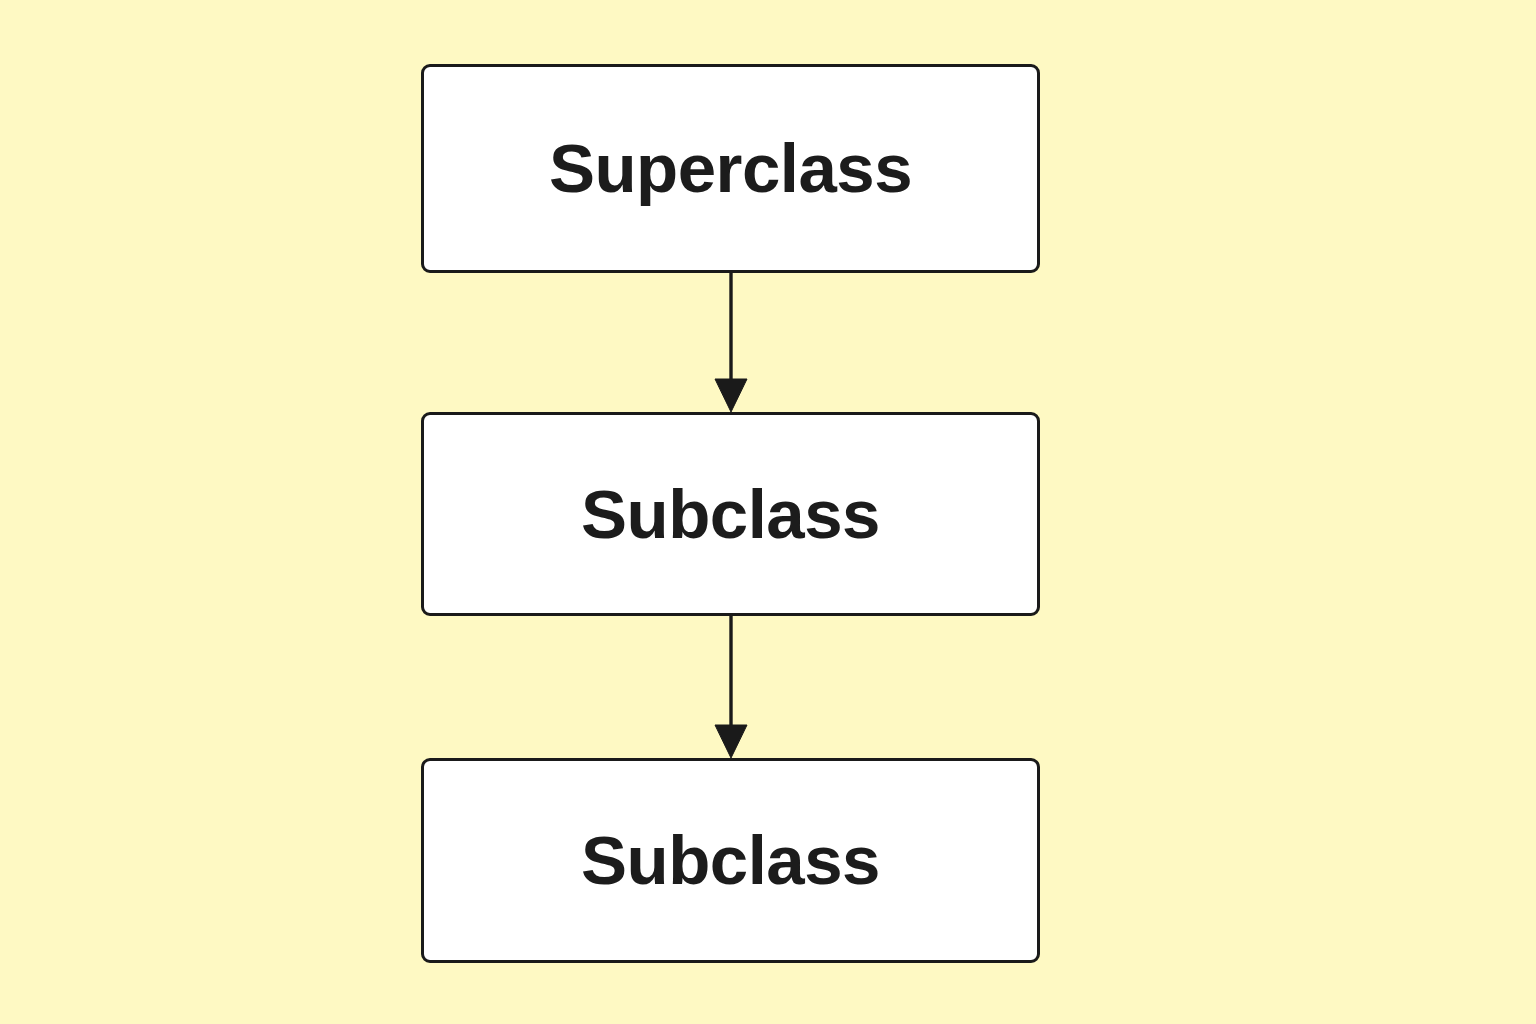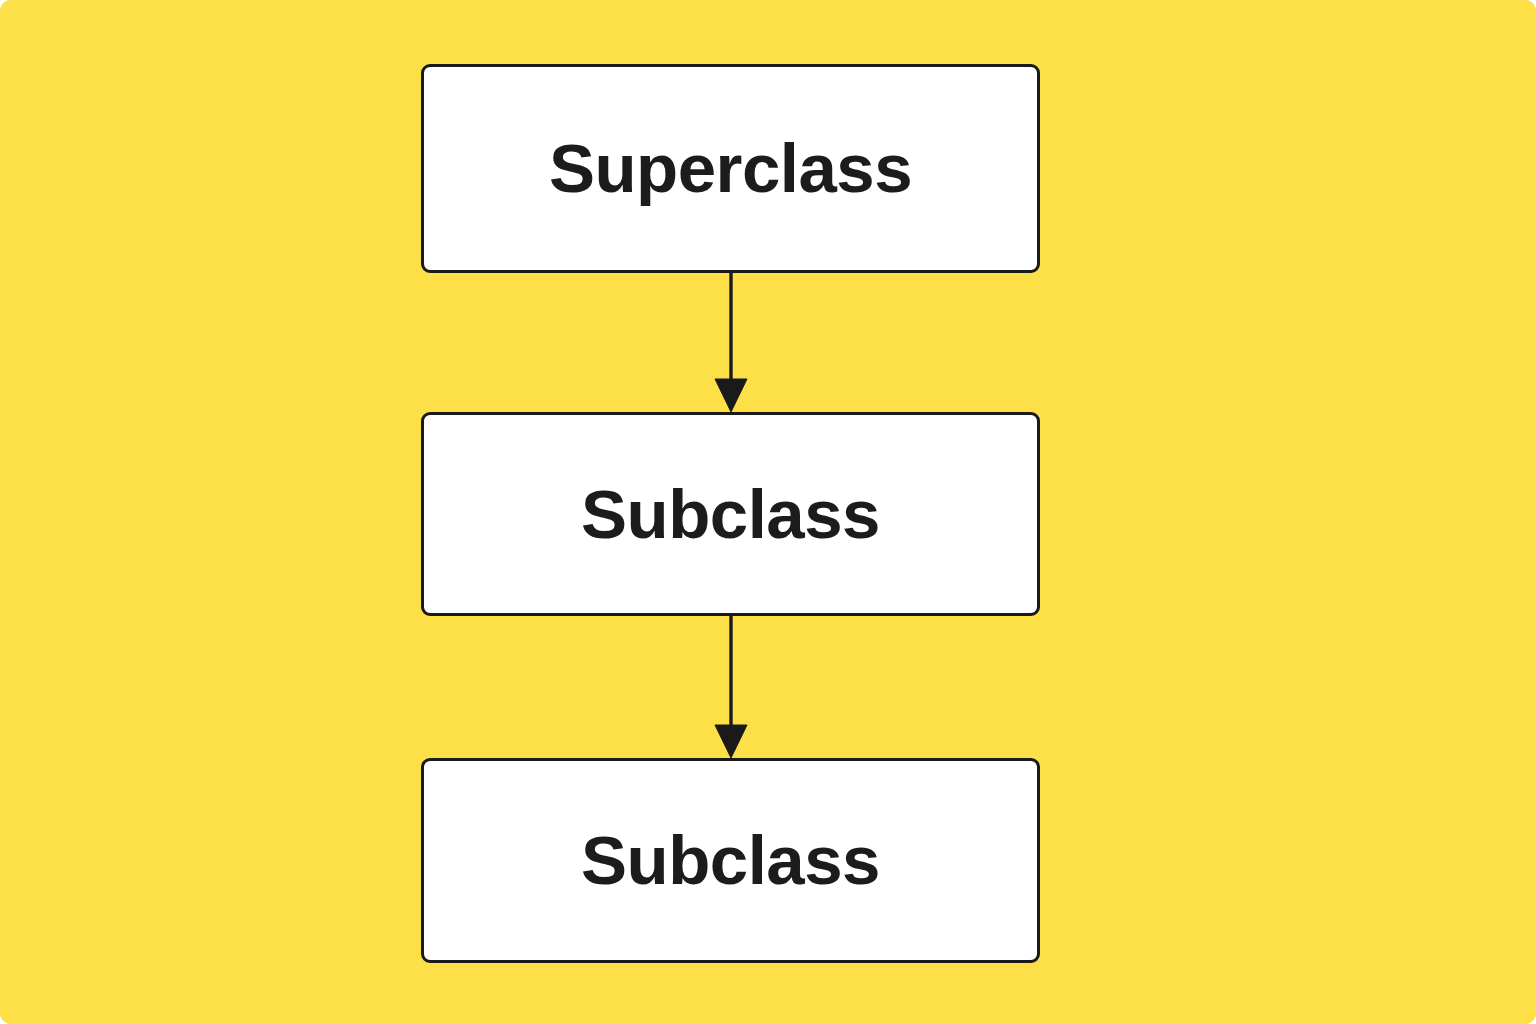--- a/index.html
+++ b/index.html
@@ -11,22 +11,21 @@
     width: 1536px;
     height: 1024px;
     background: #ffffff;
     font-family: "Liberation Sans", "DejaVu Sans", sans-serif;
     overflow: hidden;
   }
   .diagram-canvas {
     position: relative;
     width: 1536px;
     height: 1024px;
-    background: #fde047;
-    border-radius: 11px;
+    background: #fef9c3;
   }
   .node-box {
     position: absolute;
     box-sizing: border-box;
     background: #ffffff;
     border: 3px solid #1a1a1a;
     border-radius: 9px;
     display: flex;
     align-items: center;
     justify-content: center;

